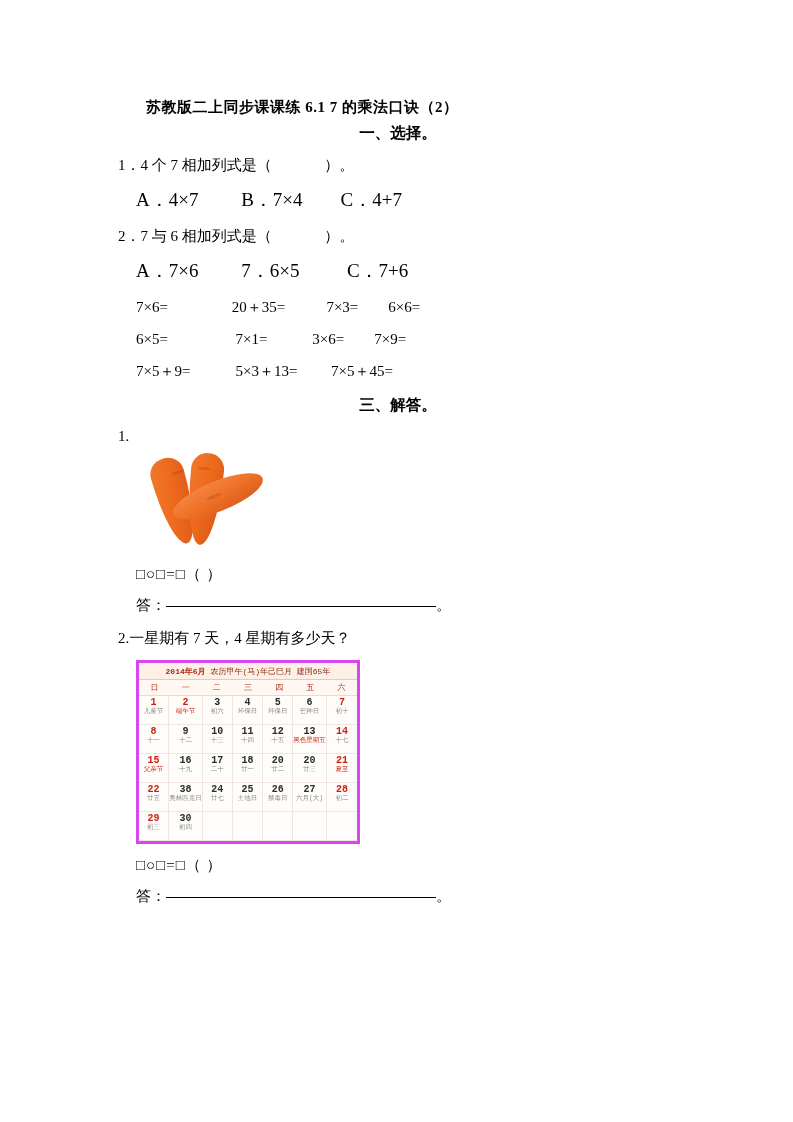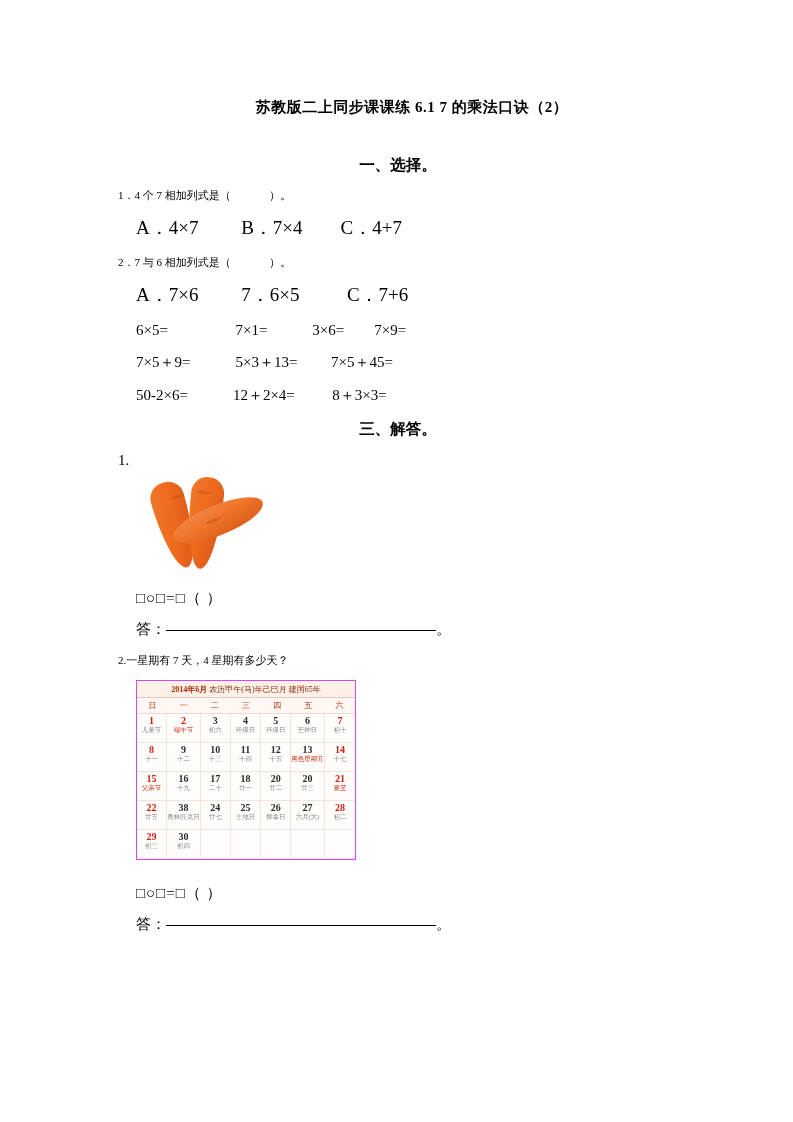--- a/index.html
+++ b/index.html
@@ -19,35 +19,35 @@
     background: #ffffff;
     overflow: hidden;
   }
   .content {
     position: absolute;
     left: 118px;
     top: 98px;
     width: 560px;
   }
   .doc-title {
-    text-align: center;
+    text-align: left;
     font-weight: bold;
     font-size: 15px;
     letter-spacing: 0.5px;
-    margin: 0 0 38px 0;
+    margin: 0 0 6px 0;
     padding-left: 28px;
   }
   .section-head {
     font-weight: bold;
     font-size: 15.5px;
     margin: 0 0 12px 0;
     text-align: center;
   }
   .q-line {
-    font-size: 11px;
+    font-size: 15px;
     margin: 9px 0 12px 0;
     white-space: pre;
   }
   .opts {
     font-size: 19px;
     margin: 0 0 14px 0;
     padding-left: 18px;
     white-space: pre;
   }
   .calc-row {
@@ -108,25 +108,25 @@
     padding-left: 18px;
   }
   .box-row {
     font-size: 15px;
     margin: 0 0 12px 0;
     padding-left: 18px;
     letter-spacing: 1px;
   }
   
   .cal {
-    margin: 8px 0 24px 18px;
+    margin: 8px 0 12px 18px;
     width: 218px;
-    border: 1px solid #d946ef;
+    border: 3px solid #d946ef;
     background: #fffdfa;
-    font-family: Liberation Serif, serif;
+    font-family: Liberation Mono, monospace;
   }
   .cal-title {
     background: #fdf0e6;
     border-bottom: 1px solid #e9c6c6;
     font-size: 8px;
     text-align: center;
     padding: 3px 0 2px 0;
     color: #8a2b14;
     white-space: nowrap;
   }
@@ -174,23 +174,23 @@
   <div class="content">
 
     <div class="doc-title">苏教版二上同步课课练 6.1   7 的乘法口诀（2）</div>
 
     <div class="section-head">一、选择。</div>
     <div class="q-line">1．4 个 7 相加列式是（              ）。</div>
     <div class="opts">A．4×7         B．7×4        C．4+7</div>
     <div class="q-line">2．7 与 6 相加列式是（              ）。</div>
     <div class="opts">A．7×6         7．6×5          C．7+6</div>
 
+    <div class="calc-row">7×6=                 20＋35=           7×3=        6×6=</div>
     <div class="calc-row">6×5=                  7×1=            3×6=        7×9=</div>
     <div class="calc-row">7×5＋9=            5×3＋13=         7×5＋45=</div>
-    <div class="calc-row">50-2×6=            12＋2×4=          8＋3×3=</div>
 
     <div class="section-head">三、解答。</div>
 
     <div class="num-line">1.</div>
 
     <div class="carrot-wrap">
       <div class="carrot c1"></div>
       <div class="carrot c2"></div>
       <div class="carrot c3"></div>
       <div class="ridge" style="left:36px;top:20px;width:12px;height:3px;transform:rotate(-16deg);"></div>

